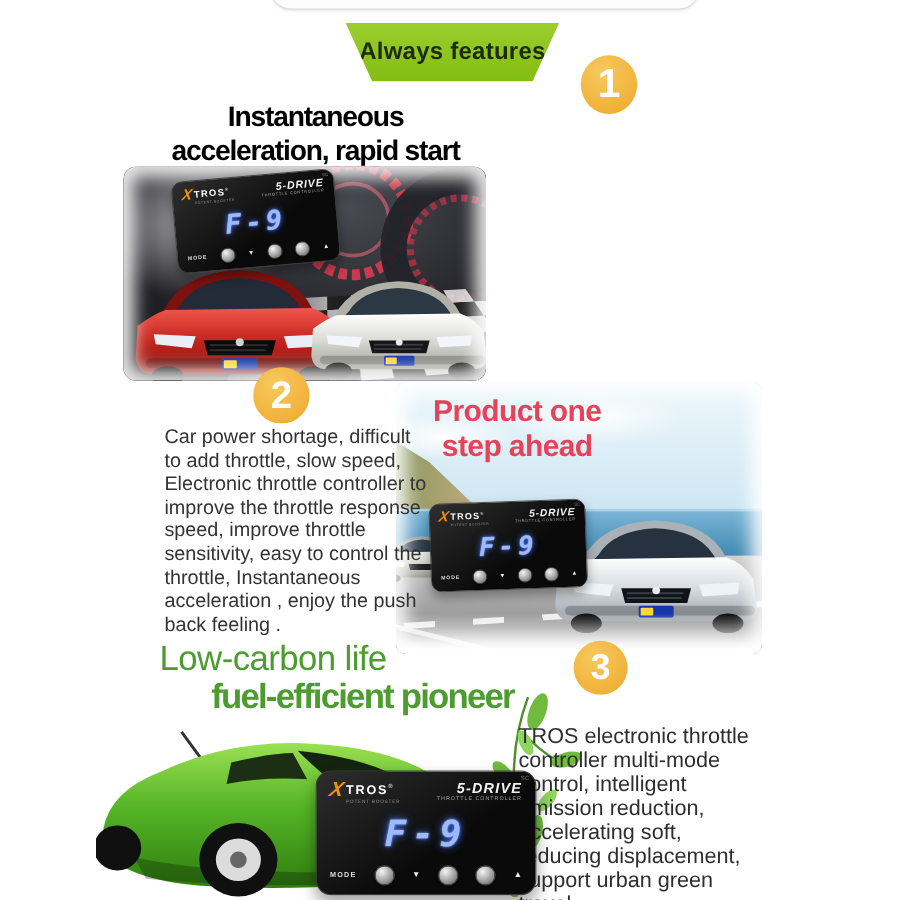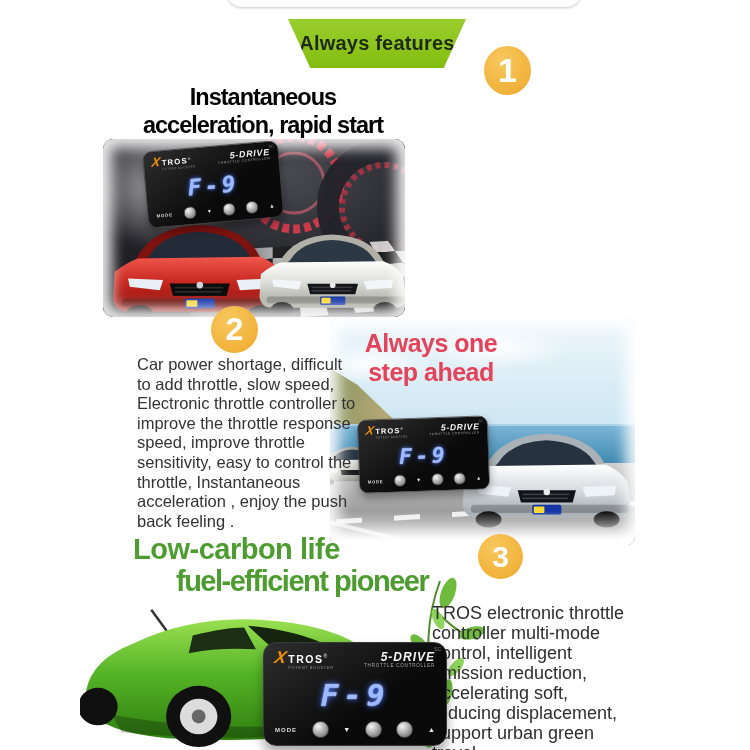--- a/index.html
+++ b/index.html
@@ -24,21 +24,21 @@
          color:#fff;font-weight:bold;}
   .badge1{left:484px;top:46px;width:47px;height:49px;font-size:34px;}
   .badge2{left:211px;top:306px;width:47px;height:47px;font-size:32px;}
   .badge3{left:478px;top:534px;width:45px;height:45px;font-size:30px;}
 
   
   .h1{position:absolute;left:112px;top:83px;width:302px;z-index:4;text-align:center;white-space:pre;
       color:#000000;font-weight:bold;font-size:23.5px;line-height:28px;letter-spacing:-1px;}
   .h2{position:absolute;left:347px;top:329px;width:168px;z-index:4;text-align:center;white-space:pre;
       color:#e5435a;font-weight:bold;font-size:25px;line-height:29px;letter-spacing:-.5px;}
-  .h3a{position:absolute;left:133px;top:533px;z-index:4;color:#4c9c2f;font-weight:bold;
+  .h3a{position:absolute;left:133px;top:533px;z-index:4;color:#4c9c2f;font-weight:normal;
        font-size:29px;letter-spacing:-.5px;}
   .h3b{position:absolute;left:176px;top:565px;z-index:4;color:#4c9c2f;font-weight:bold;
        font-size:29px;letter-spacing:-1.5px;}
 
   
   .body1{position:absolute;left:403px;top:97px;z-index:3;white-space:pre;
          font-family:"Liberation Mono",monospace;font-size:16px;line-height:21.5px;color:#3d3d3d;}
   .body2{position:absolute;left:137px;top:355px;z-index:3;white-space:pre;
          font-size:16.5px;line-height:19.6px;color:#333;}
   .body3{position:absolute;left:432px;top:589px;z-index:4;white-space:pre;
@@ -259,21 +259,21 @@
       <rect x="22" y="100" width="196" height="10" rx="5" fill="rgba(0,0,0,.22)"></rect>
       <rect x="98" y="100" width="36" height="12" rx="2" fill="#1536a8"></rect>
       <rect x="100" y="102" width="13" height="8" rx="1" fill="#ffd836"></rect>
       <ellipse cx="44" cy="118" rx="16" ry="10" fill="#0a0a0a"></ellipse>
       <ellipse cx="190" cy="118" rx="16" ry="10" fill="#0a0a0a"></ellipse>
     </svg>
     <div class="p2-fade"></div>
     <div class="feather"></div>
   </div>
 
-  <div class="h2">Always one
+  <div class="h2">Product one
 step ahead</div>
 
   <div class="h3a">Low-carbon life</div>
   <div class="h3b">fuel-efficient pioneer</div>
   <div class="body3">TROS electronic throttle
 controller multi-mode
 control, intelligent
 emission reduction,
 accelerating soft,
 reducing displacement,

